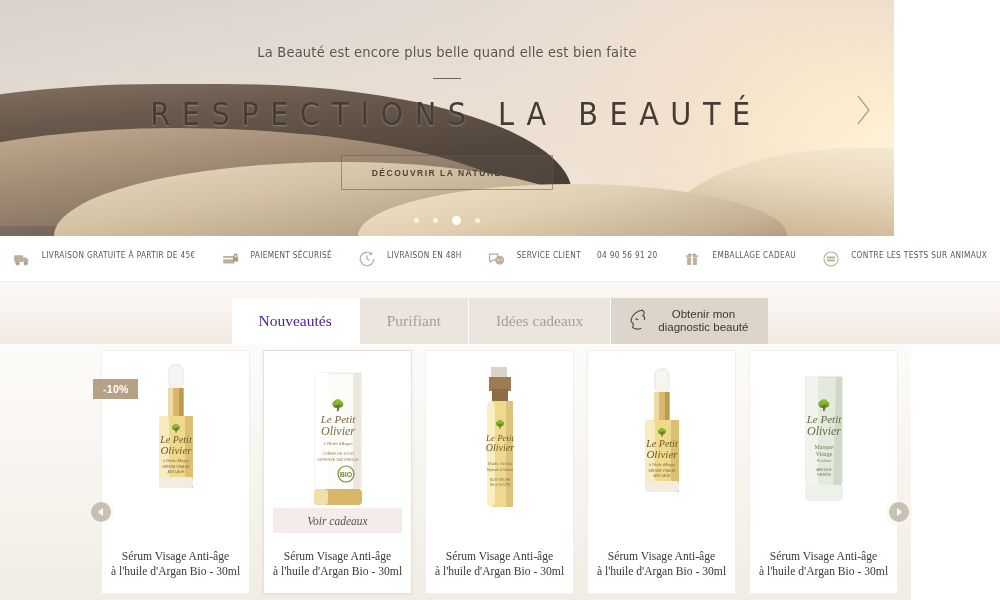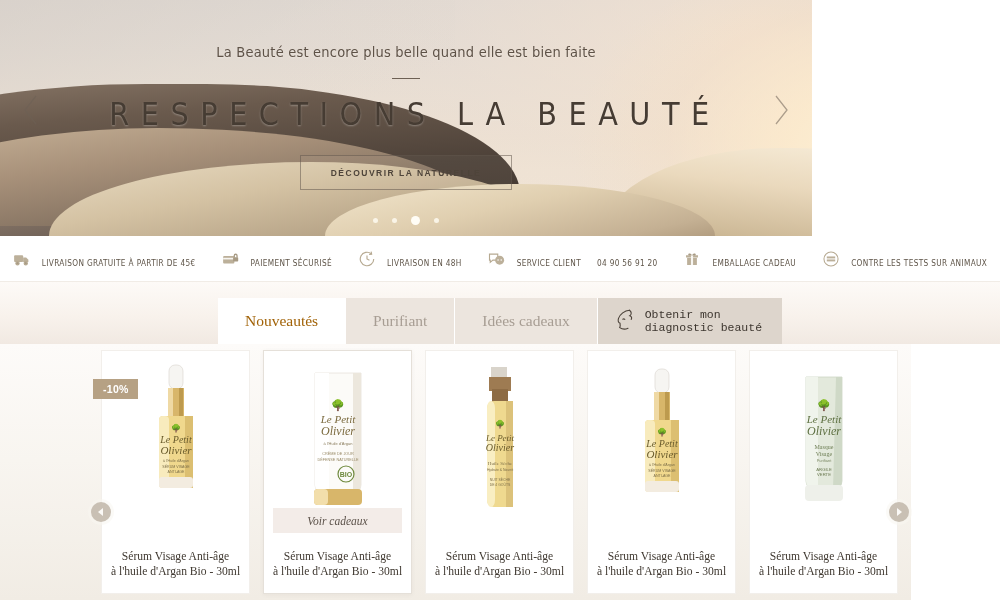--- a/index.html
+++ b/index.html
@@ -7,21 +7,21 @@
     width: 1000px; height: 600px;
     font-family: "Liberation Sans", sans-serif;
     overflow: hidden;
     background: #ffffff;
   }
   .page { position: relative; width: 1000px; height: 600px; overflow: hidden; }
 
   
   .hero {
     position: relative;
-    width: 812px; height: 236px;
+    width: 894px; height: 236px;
     overflow: hidden;
     background: #14b8a6;
   }
   .hero-sky {
     position: absolute; inset: 0;
     background:
       radial-gradient(ellipse 430px 270px at 905px 150px, rgba(255,243,214,0.98) 0%, rgba(255,236,203,0.72) 28%, rgba(246,223,195,0.34) 55%, rgba(235,222,208,0) 78%),
       radial-gradient(ellipse 620px 300px at 760px 40px, rgba(248,229,209,0.70) 0%, rgba(238,224,212,0.30) 50%, rgba(225,216,208,0) 80%),
       linear-gradient(180deg, #dfd8d2 0%, #e3dbd3 22%, #e8ded3 42%, #ece0d2 58%, #efe3d4 72%, #f0e4d5 100%);
   }
@@ -102,21 +102,21 @@
   .hero-dot { width: 5px; height: 5px; border-radius: 50%;
     background: rgba(255,252,244,.80); cursor: pointer; }
   .hero-dot.active { width: 9px; height: 9px; background: #fffdf6; margin: -2px 0; }
 
   
   .servicebar {
     width: 1000px; height: 46px; background: #ffffff;
     display: flex; align-items: center; justify-content: center;
     gap: 0; border-bottom: 1px solid #f1ece6;
   }
-  .svc { display: flex; align-items: flex-end; gap: 11px; padding: 0 13px; cursor: pointer; }
+  .svc { display: flex; align-items: flex-start; gap: 11px; padding: 0 13px; cursor: pointer; }
   .svc-ico { width: 18px; height: 18px; flex: 0 0 18px; color: #b6a991; display:block; }
   .svc-ico svg { width: 18px; height: 18px; display: block; }
   .svc-txt {
     font-family: "DejaVu Sans Condensed", "Liberation Sans Narrow", "Liberation Sans", sans-serif;
     font-size: 8.2px; letter-spacing: .35px; color: #5f5549; white-space: nowrap; text-transform: uppercase;
   }
   .svc-phone { margin-left: 5px; letter-spacing:.3px; }
 
   
   .tabband {
@@ -124,29 +124,29 @@
     background: linear-gradient(180deg, #fdfaf7 0%, #f8f2ec 55%, #f1e9e2 100%);
     display: flex; align-items: flex-end; justify-content: center;
   }
   .tabs { display: flex; align-items: flex-end; height: 46px; }
   .tab {
     height: 46px; display: flex; align-items: center; justify-content: center;
     padding: 0 27px; cursor: pointer;
     font-family: "Liberation Serif", serif; font-size: 15.5px; color: #a79d93;
     background: #ece5de; border-right: 1px solid #ffffff;
   }
-  .tab.active { background: #ffffff; color: #a16207; }
+  .tab.active { background: #ffffff; color: #4c1d95; }
   .tab-diag {
     background: #ddd5cc; display: flex; align-items: center; gap: 9px;
     padding: 0 20px 0 16px; border-right: none;
   }
   .tab-diag .diag-ico { width: 22px; height: 26px; color: #4b4239; flex: 0 0 22px; }
   .tab-diag .diag-ico svg { width: 22px; height: 26px; display: block; }
   .tab-diag .diag-txt {
-    font-family: Liberation Mono, monospace; font-size: 11.5px; line-height: 13.5px; color: #3d362f; text-align: left;
+    font-family: Liberation Sans, sans-serif; font-size: 11.5px; line-height: 13.5px; color: #3d362f; text-align: center;
   }
 
   
   .products-wrap {
     position: relative; width: 911px; height: 256px;
     background: linear-gradient(180deg, #fdfbf9 0%, #f8f5f0 45%, #f1ece4 100%);
   }
   .products {
     display: flex; gap: 0; padding-left: 101px; padding-top: 6px;
   }

